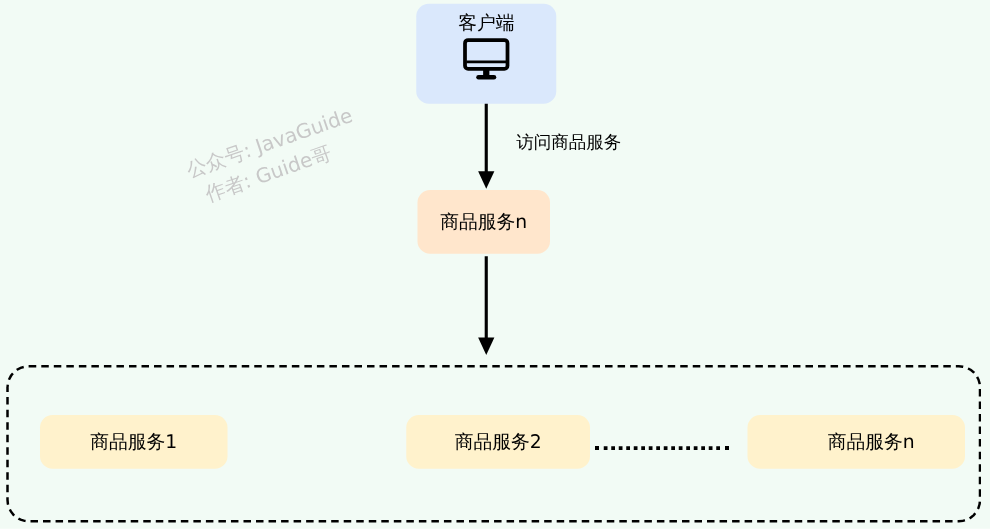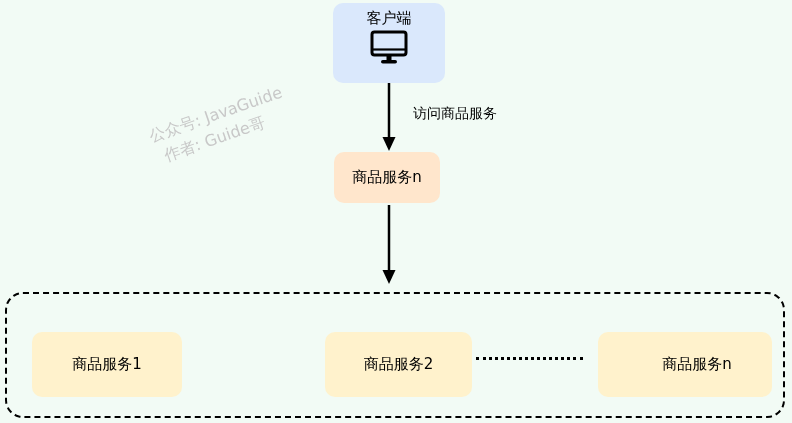--- a/index.html
+++ b/index.html
@@ -27,21 +27,21 @@
     justify-content:flex-start;
     padding-top:6px;
     box-sizing:border-box;
   }
   .client-box .label{margin-bottom:2px;}
   .lb-box{
     left:334px;top:152px;width:106px;height:51px;
     background:var(--load_balancer_box,#ffe6cc);
   }
   .service-box{
-    top:332px;width:150px;height:65px;
+    top:332px;width:150px;height:43px;
     background:var(--service_box,#fff2cc);
   }
   .service-1{left:32px;}
   .service-2{left:325px;width:147px;}
   .service-n{left:598px;padding-left:24px;}
   .arrow-layer{
     position:absolute;left:0;top:0;width:792px;height:423px;
     pointer-events:none;
   }
   .edge-label{

